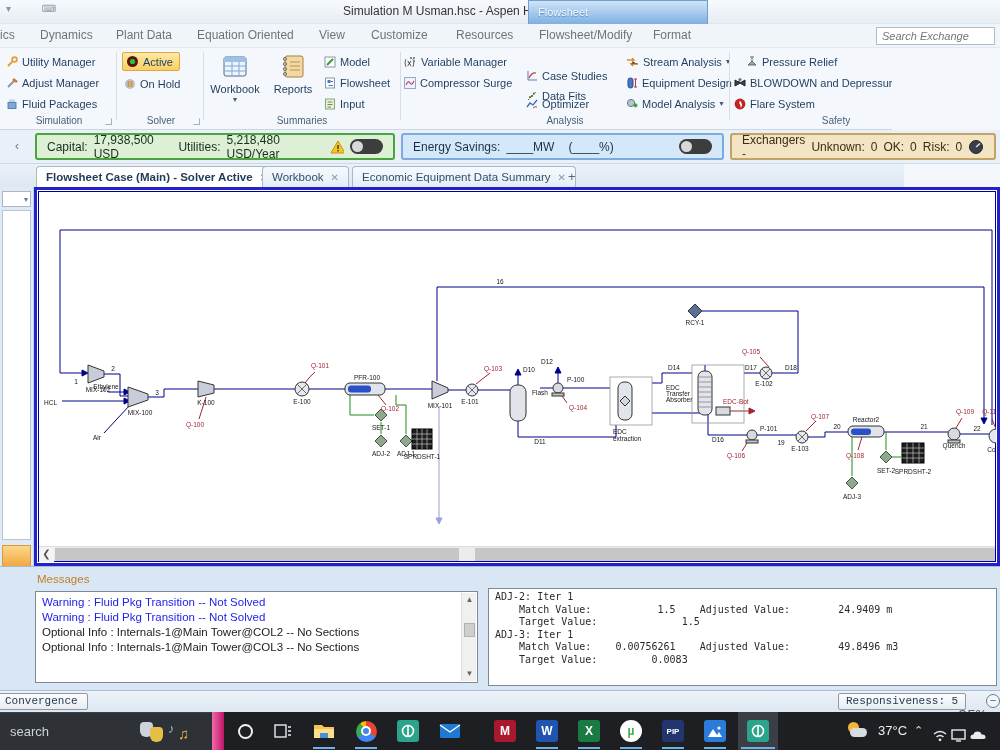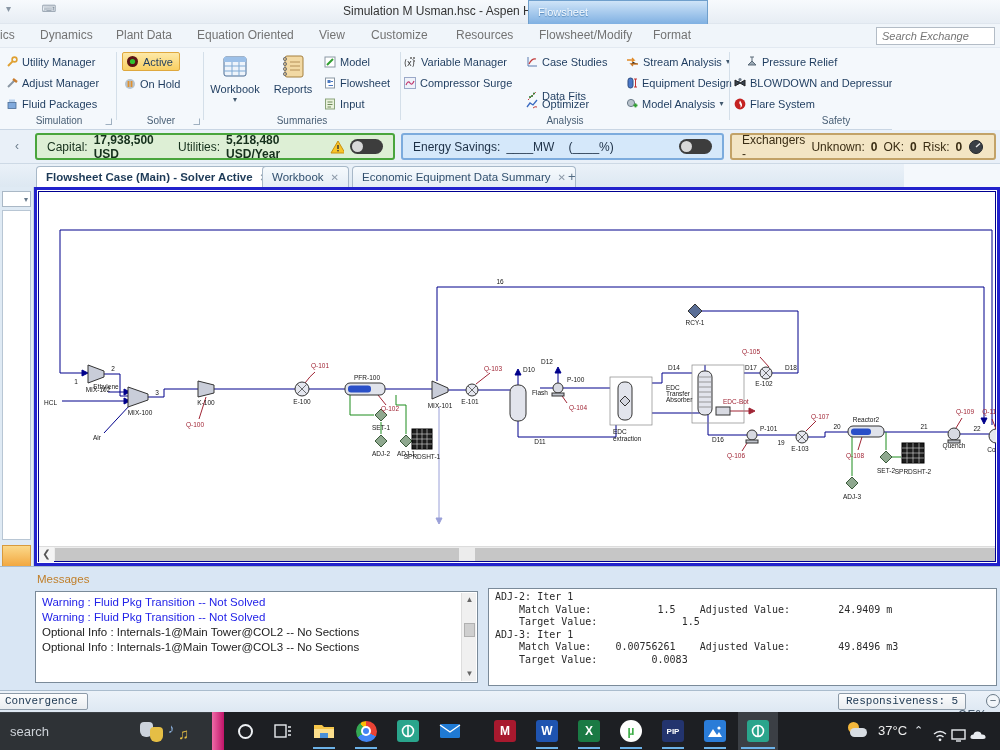--- a/index.html
+++ b/index.html
@@ -31,21 +31,21 @@
   .bigbtn .blabel { margin-top:3px; }
   .caret { color:#41586e; font-size:8px; }
   #btn-active { background:linear-gradient(#fde9a8,#f9cf62); border:1px solid #dfa83e; border-radius:2px; padding:0 6px 0 3px; }
 
   
   #status-strip { left:0; top:130px; width:1000px; height:34px; background:#e9f0f8; border-bottom:1px solid #cdd9e5; }
   .spanel { position:absolute; top:3px; height:27px; border-radius:3px; display:flex; align-items:center; gap:6px; padding:0 10px; font-size:12px; color:#15301c; }
   #panel-cost { left:35px; width:360px; background:#ddefd5; border:2px solid #49a53c; }
   #panel-energy { left:401px; width:323px; background:#d5e8fa; border:2px solid #7cabdd; color:#1c2f45; }
   #panel-exch { left:730px; width:266px; background:#f3e5c4; border:2px solid #c2a267; color:#3a2d14; }
-  .bold { font-weight:bold; }
+  .bold { font-weight:normal; }
   .toggle { width:33px; height:15px; background:#3d3d3d; border-radius:8px; position:relative; flex:none; }
   .toggle .knob { position:absolute; left:2px; top:2px; width:11px; height:11px; border-radius:50%; background:#d8d8d8; }
   #collapse-left { left:0; top:0; width:34px; height:34px; color:#6a7a8a; font-size:12px; text-align:center; line-height:32px; }
 
   
   #doc-tabs { left:0; top:164px; width:904px; height:23px; background:linear-gradient(#eaf1f8,#dde8f2); }
   .dtab { position:absolute; top:2px; height:21px; display:flex; align-items:center; gap:7px; padding:0 9px; font-size:11.5px; color:#31506e; border:1px solid #a7b8c8; border-bottom:none; border-radius:4px 4px 0 0; background:linear-gradient(#f6fafd,#e4edf5); cursor:default; white-space:nowrap; }
   .dtab.active { background:#fff; font-weight:bold; color:#1d3a57; }
   .dtab .x { color:#8d9aa8; font-size:10px; }
   #new-tab { position:absolute; left:568px; top:5px; font-size:13px; color:#51마?; color:#516a82; }
@@ -225,21 +225,21 @@
         </svg>
       <span>Variable Manager</span>
     </div>
     <div class="rbtn" style="left:0;top:23px">
       <svg width="12" height="12">
           <rect x="0.5" y="0.5" width="11" height="11" fill="#eef2fa" stroke="#9aa8c8"></rect>
           <path d="M2 8 Q4 3 6 6 T10 4" fill="none" stroke="#c23a6e" stroke-width="1.2"></path>
         </svg>
       <span>Compressor Surge</span>
     </div>
-    <div class="rbtn" style="left:122px;top:2px">
+    <div class="rbtn" style="left:122px;top:16px">
       <svg width="12" height="12">
           <path d="M2 1 V10 H11" stroke="#5a7ab0" fill="none"></path>
           <path d="M3 8 Q6 2 10 3" fill="none" stroke="#c23a3a" stroke-width="1.2"></path>
         </svg>
       <span>Case Studies</span>
     </div>
     <div class="rbtn" style="left:122px;top:36px">
       <svg width="12" height="12">
           <path d="M2 10 L10 2" stroke="#c23a3a" stroke-dasharray="2 1"></path>
           <circle cx="4" cy="7" r="1" fill="#2a7a2a"></circle>

